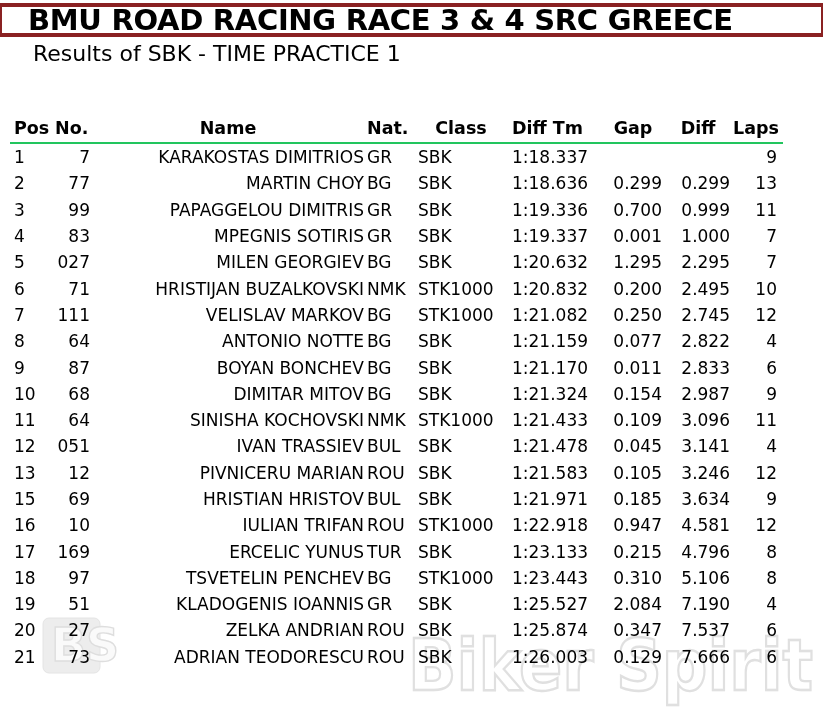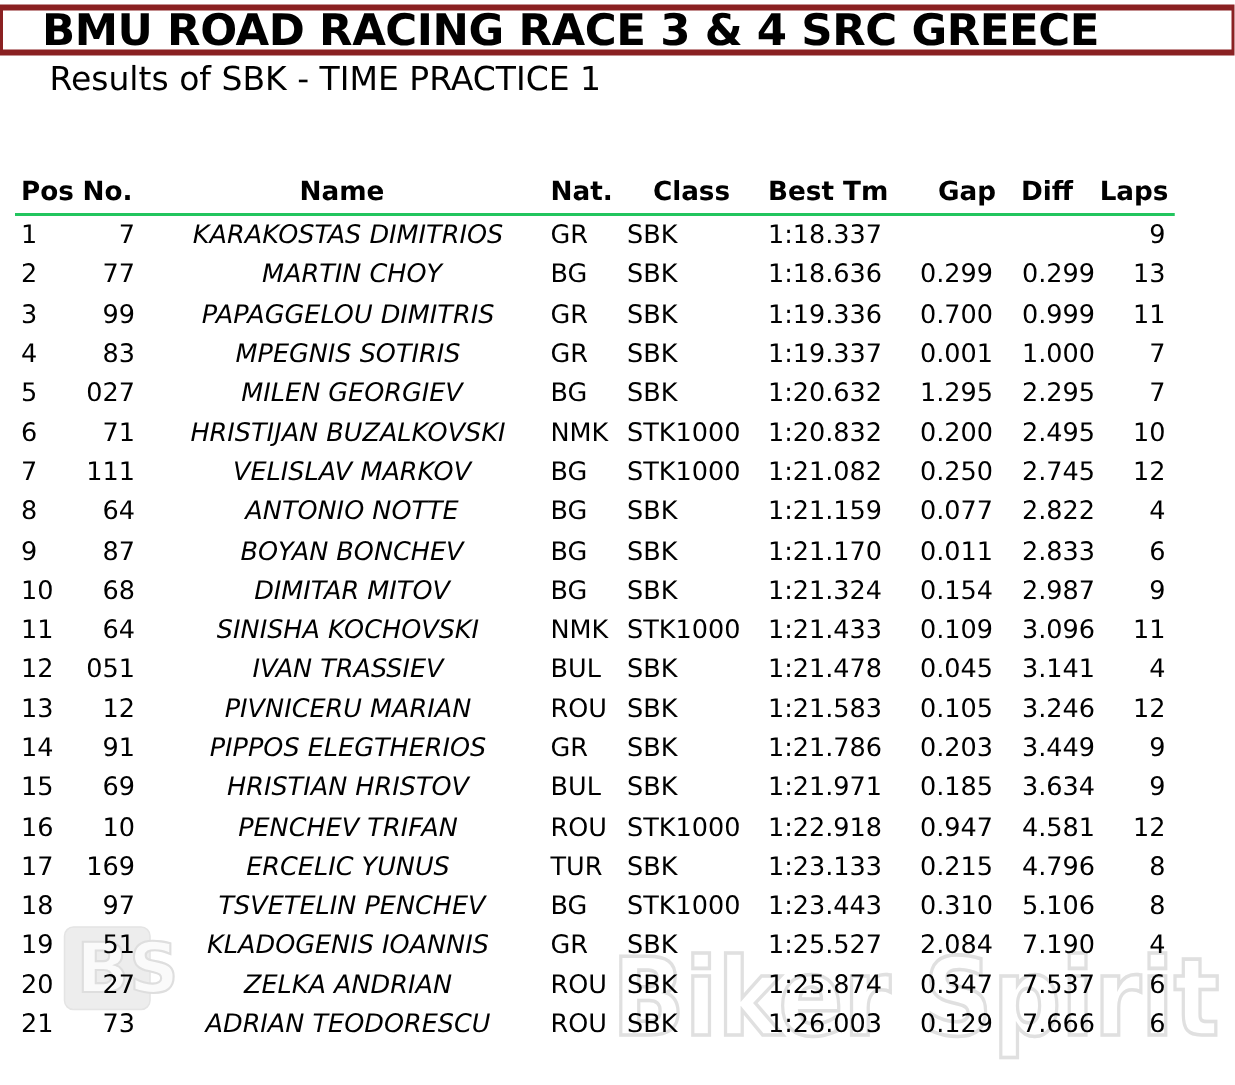--- a/index.html
+++ b/index.html
@@ -44,27 +44,27 @@
     height:26px; vertical-align:bottom; padding:0 0 4px 0; white-space:nowrap;
     font-size:17.5px;
   }
   td { height:26.3px; padding:0; white-space:pre; vertical-align:middle; overflow:visible; }
   th.h-pos  { text-align:left;  padding-left:4px; }
   th.h-no   { text-align:left;  padding-left:5px; }
   th.h-name { text-align:center; }
   th.h-nat  { text-align:left;  padding-left:3px; }
   th.h-class{ text-align:center; }
   th.h-best { text-align:left;  padding-left:2px; }
-  th.h-gap  { text-align:right; }
+  th.h-gap  { text-align:center; }
   th.h-diff { text-align:center; }
   th.h-laps { text-align:right; padding-right:4px; }
 
   td.d-pos  { text-align:left;  padding-left:4px; }
   td.d-no   { text-align:right; padding-right:2px; }
-  td.d-name { text-align:center;  padding-left:8px;font-style:italic; }
+  td.d-name { text-align:right;  padding-left:8px; }
   td.d-nat  { text-align:left;  padding-left:3px; }
   td.d-class{ text-align:left;  padding-left:6px; }
   td.d-best { text-align:left;  padding-left:2px; }
   td.d-gap  { text-align:right; padding-right:2px; }
   td.d-diff { text-align:right; padding-right:2px; }
   td.d-laps { text-align:right; padding-right:6px; }
 </style>
 </head>
 <body>
 
@@ -96,21 +96,21 @@
         <col class="c-diff">
         <col class="c-laps">
     </colgroup>
     <thead>
       <tr>
         <th class="h-pos">Pos</th>
         <th class="h-no">No.</th>
         <th class="h-name">Name</th>
         <th class="h-nat">Nat.</th>
         <th class="h-class">Class</th>
-        <th class="h-best">Best Tm</th>
+        <th class="h-best">Diff Tm</th>
         <th class="h-gap">Gap</th>
         <th class="h-diff">Diff</th>
         <th class="h-laps">Laps</th>
       </tr>
     </thead>
     <tbody>
 
         <tr>
           <td class="d-pos">1</td>
           <td class="d-no">7</td>
@@ -260,48 +260,37 @@
           <td class="d-no">12</td>
           <td class="d-name">PIVNICERU MARIAN</td>
           <td class="d-nat">ROU</td>
           <td class="d-class">SBK</td>
           <td class="d-best">1:21.583</td>
           <td class="d-gap">0.105</td>
           <td class="d-diff">3.246</td>
           <td class="d-laps">12</td>
         </tr>
 
-        <tr>
-          <td class="d-pos">14</td>
-          <td class="d-no">91</td>
-          <td class="d-name">PIPPOS ELEGTHERIOS</td>
-          <td class="d-nat">GR</td>
-          <td class="d-class">SBK</td>
-          <td class="d-best">1:21.786</td>
-          <td class="d-gap">0.203</td>
-          <td class="d-diff">3.449</td>
-          <td class="d-laps">9</td>
-        </tr>
 
         <tr>
           <td class="d-pos">15</td>
           <td class="d-no">69</td>
           <td class="d-name">HRISTIAN HRISTOV</td>
           <td class="d-nat">BUL</td>
           <td class="d-class">SBK</td>
           <td class="d-best">1:21.971</td>
           <td class="d-gap">0.185</td>
           <td class="d-diff">3.634</td>
           <td class="d-laps">9</td>
         </tr>
 
         <tr>
           <td class="d-pos">16</td>
           <td class="d-no">10</td>
-          <td class="d-name">PENCHEV TRIFAN</td>
+          <td class="d-name">IULIAN TRIFAN</td>
           <td class="d-nat">ROU</td>
           <td class="d-class">STK1000</td>
           <td class="d-best">1:22.918</td>
           <td class="d-gap">0.947</td>
           <td class="d-diff">4.581</td>
           <td class="d-laps">12</td>
         </tr>
 
         <tr>
           <td class="d-pos">17</td>

